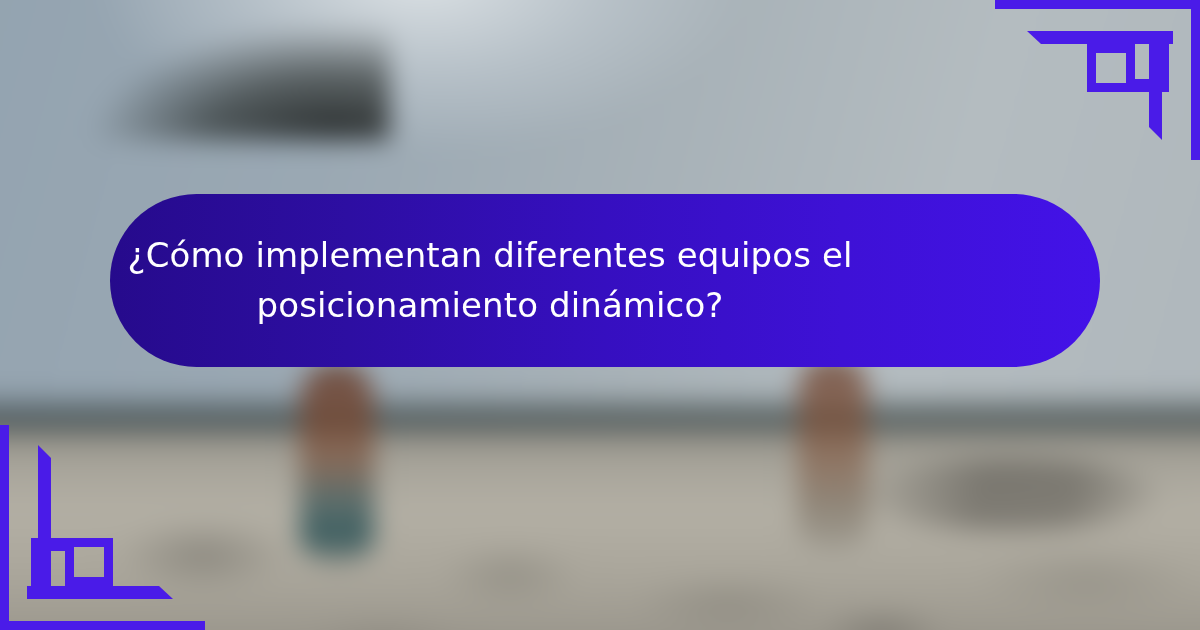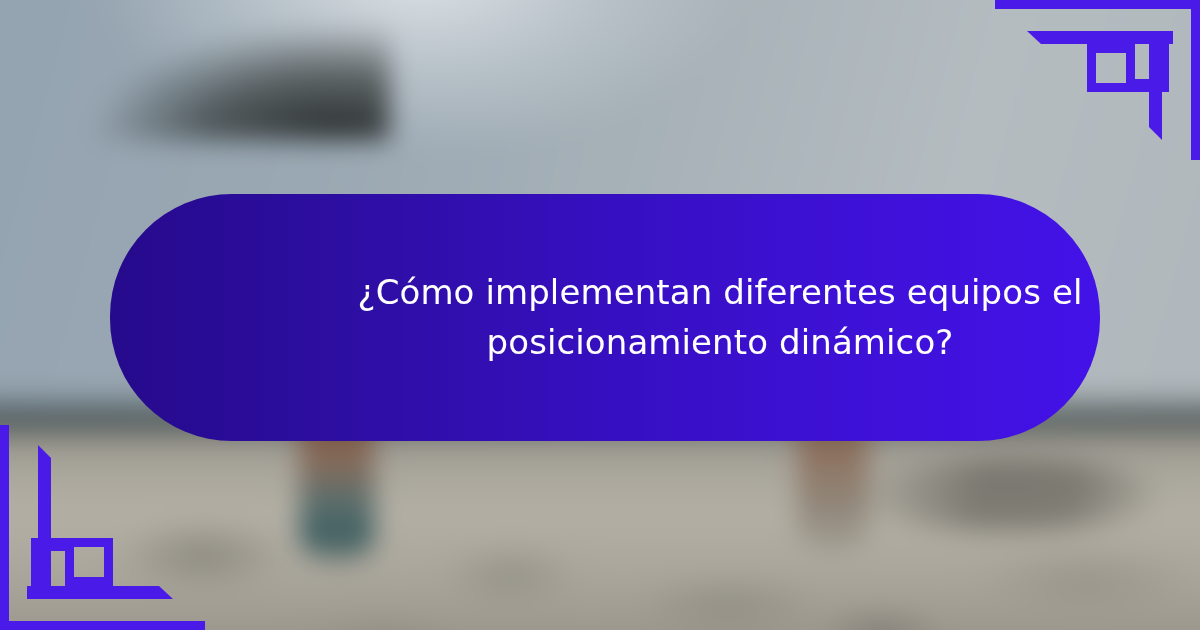--- a/index.html
+++ b/index.html
@@ -127,26 +127,26 @@
         rgba(40,44,40,0.0) 78%);
   }
   .blur-wrap { filter: blur(13px); position: absolute; inset: 0; }
 
   
   #quote-box {
     position: absolute;
     left: 110px;
     top: 194px;
     width: 990px;
-    height: 247px;
+    height: 173px;
     border-radius: 122px;
     background: linear-gradient(90deg, #260a8c 0%, #2d0ea2 24%, #360fc0 50%, #3e11d6 74%, #4312e8 100%);
     display: flex;
     align-items: center;
-    justify-content: flex-end;
+    justify-content: flex-start;
   }
   #quote-text {
     width: 760px;
     text-align: center;
     color: #ffffff;
     font-size: 34px;
     line-height: 1.46;
     font-weight: 400;
     letter-spacing: 0.1px;
   }

